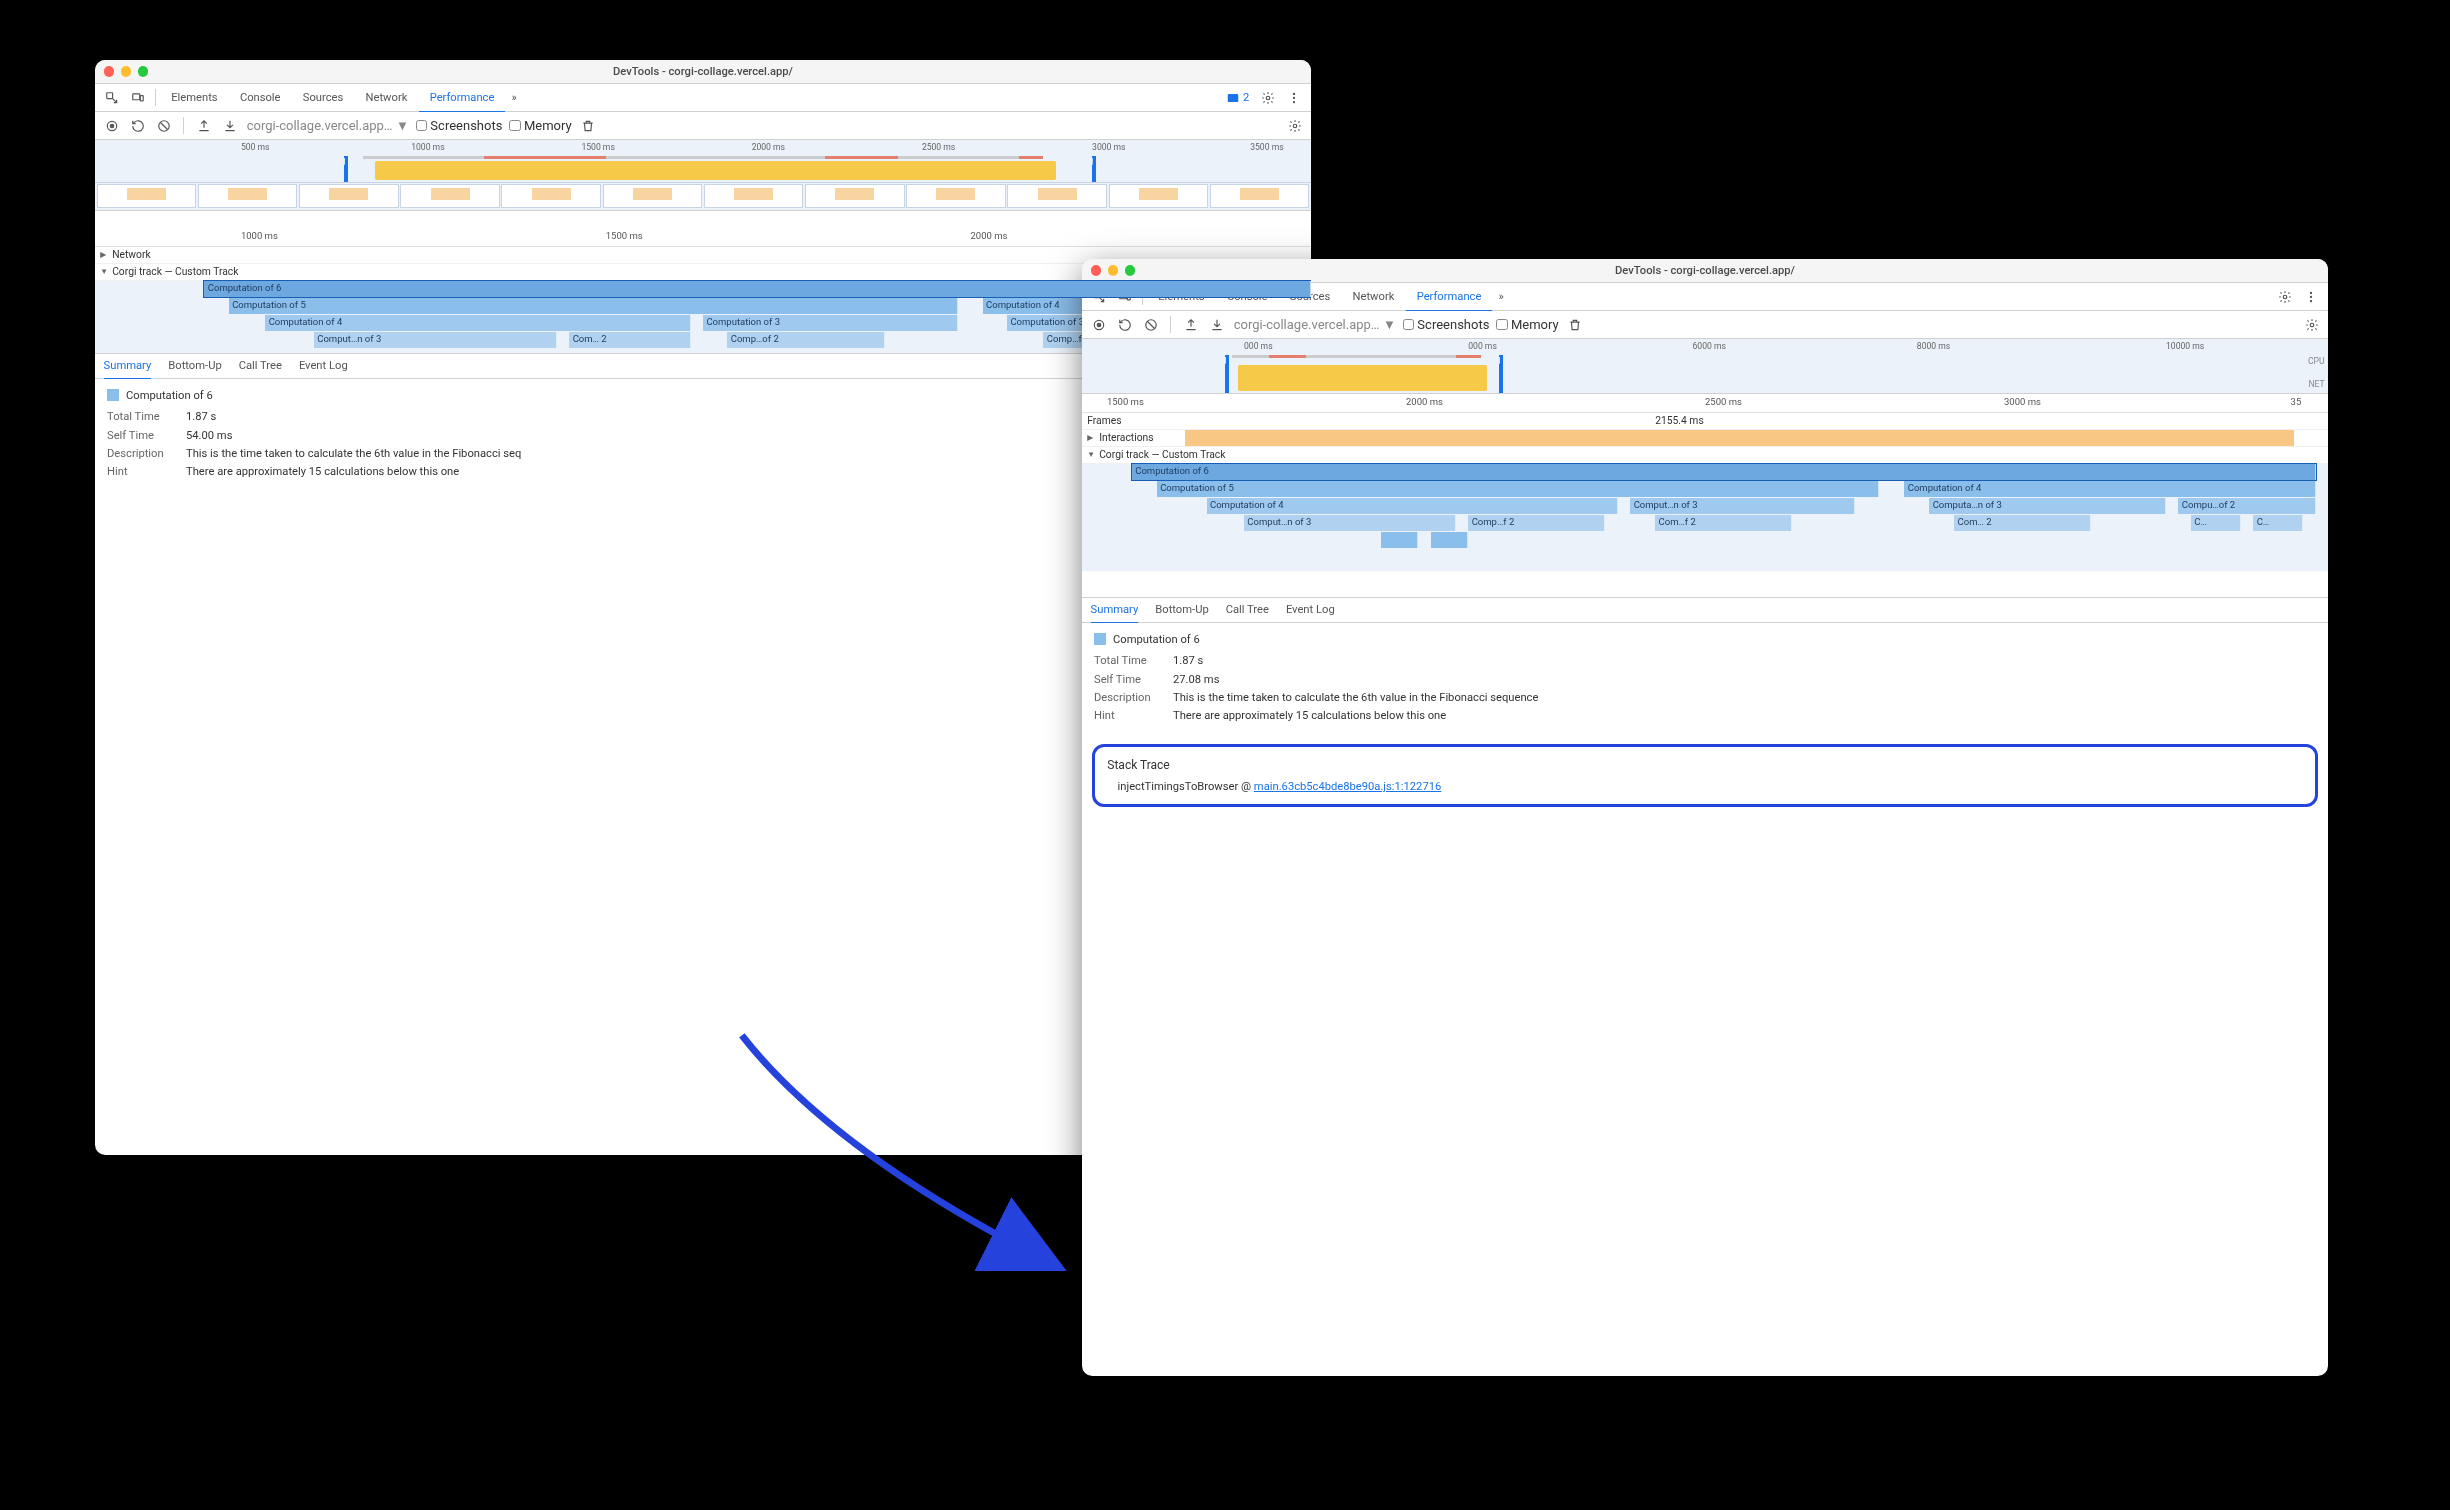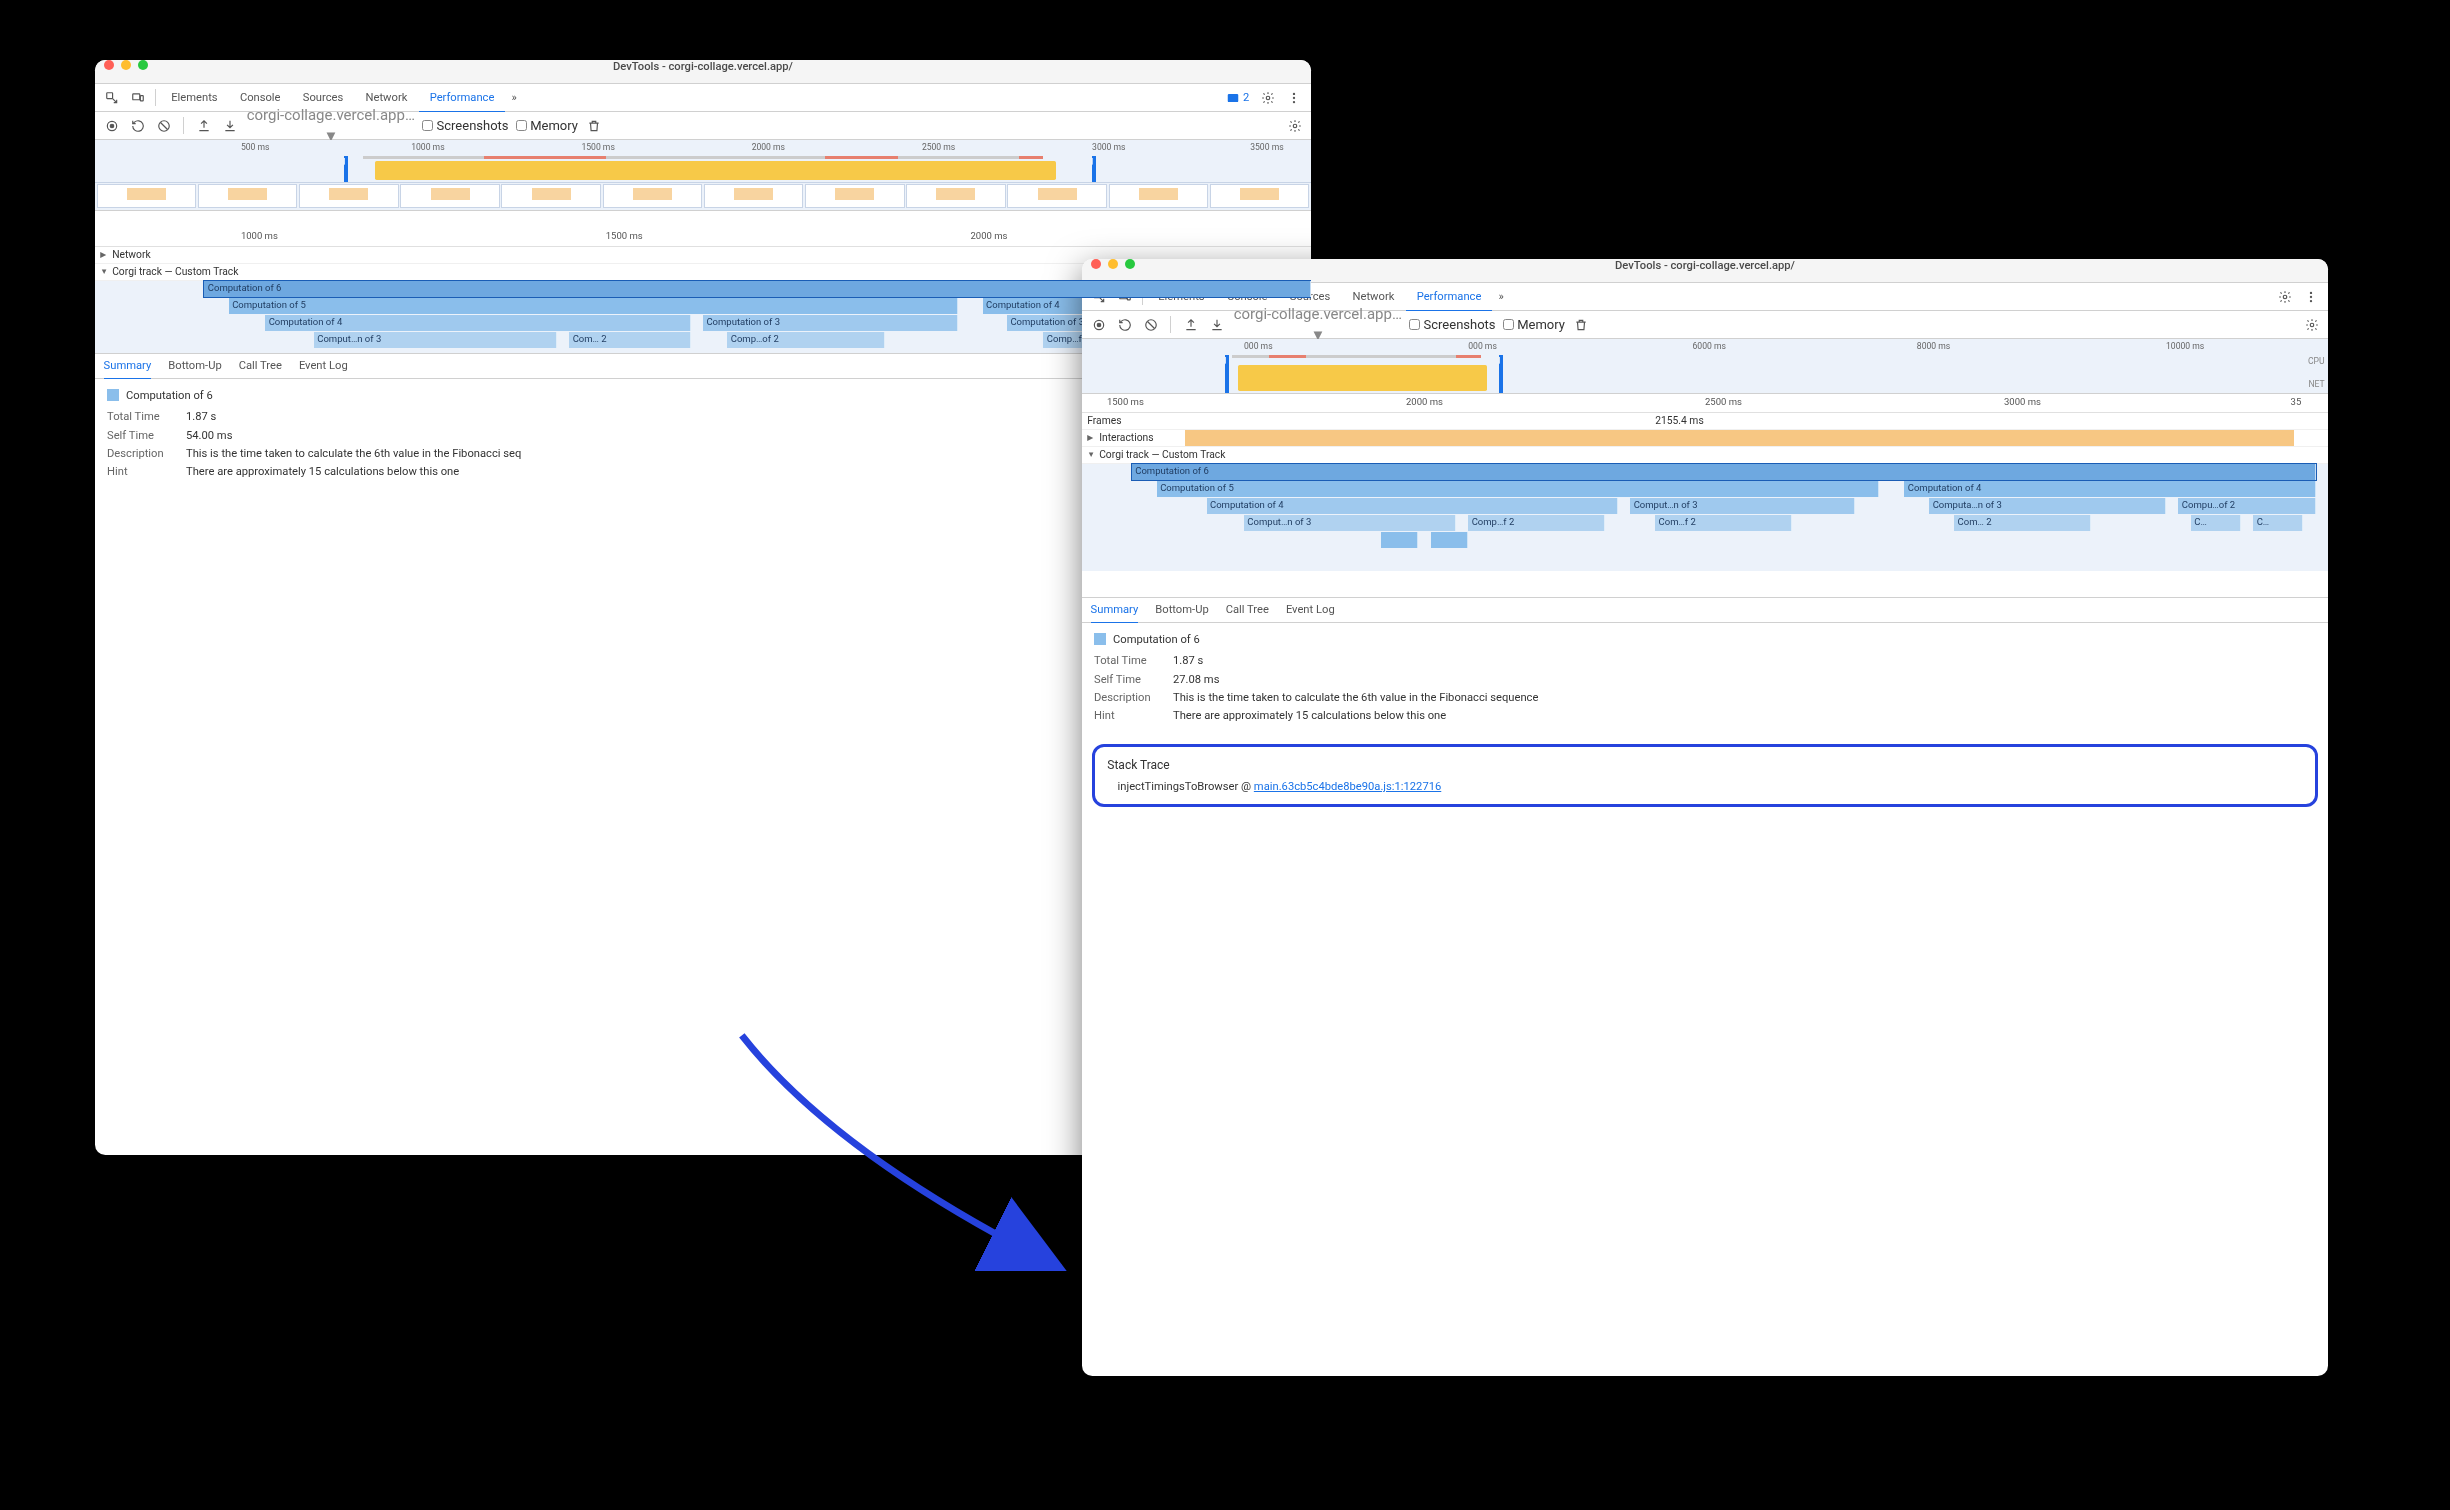--- a/index.html
+++ b/index.html
@@ -18,20 +18,21 @@
     background: #fff;
     border-radius: 10.3px;
     box-shadow: 0 10.3px 34px rgba(0,0,0,0.5);
     overflow: hidden;
   }
   .titlebar {
     height: 24px;
     background: #f5f5f5;
     border-bottom: 0.9px solid #d0d0d0;
     display: flex;
+    align-items: center;
     padding: 0 8.6px;
     position: relative;
   }
   .traffic { display: flex; gap: 7px; }
   .dot { width: 10.3px; height: 10.3px; border-radius: 50%; }
   .dot.red { background: #ff5f56; }
   .dot.yellow { background: #ffbd2e; }
   .dot.green { background: #27c93f; }
   .title { position: absolute; left: 0; right: 0; text-align: center; font-size: 11.2px; font-weight: 500; color: #4a4a4a; }
   .toolbar {
@@ -69,22 +70,22 @@
     background: #fff;
     padding: 0 7px;
     gap: 7px;
   }
   .pt-icon {
     width: 19px; height: 19px;
     display: flex; align-items: center; justify-content: center;
     color: #555;
   }
   .url-sel {
-    font-size: 15px; color: #888;
-    display: flex; align-items: center; gap: 3.4px; flex-direction: column;
+    font-size: 13px; color: #888;
+    display: flex; gap: 3.4px;
   }
   .chk { display: flex; align-items: center; gap: 3.4px; font-size: 13px; color: #333; }
   .chkbox { width: 11.2px; height: 11.2px; border: 0.9px solid #888; border-radius: 2.6px; background: #fff; }
   
   .overview {
     background: #ecf2fa;
     border-bottom: 0.9px solid #d0d0d0;
     position: relative;
   }
   .ov-ruler { height: 15.5px; font-size: 8.6px; color: #666; position: relative; }

